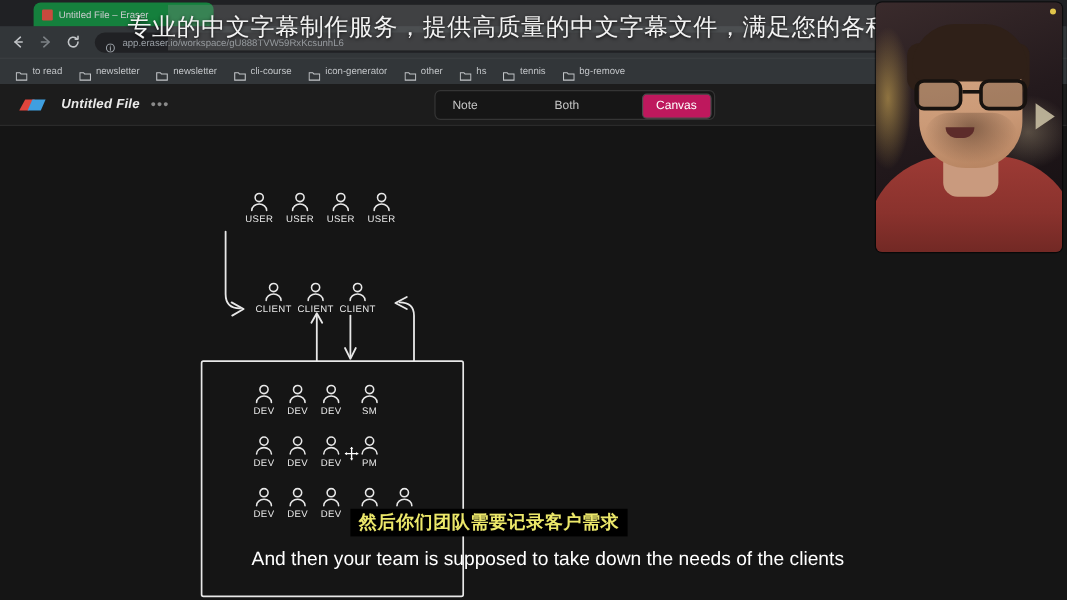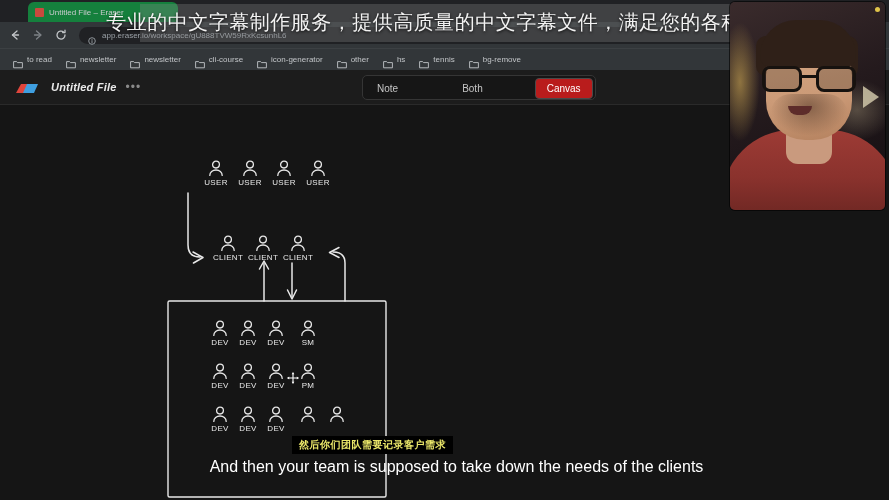--- a/index.html
+++ b/index.html
@@ -49,21 +49,21 @@
 
   .segmented {
     position:absolute; left:362px; top:75px;
     display:flex; background:#161616; border:1px solid #353535; border-radius:5px;
     padding:2px; height:25px; align-items:flex-start;gap:40px;
   }
   .seg {
     font-size:10px; color:#c6c6c6; padding:3px 11px; border-radius:4px;
     border:1px solid transparent; line-height:13px; cursor:pointer; white-space:nowrap;
   }
-  .seg.active { background:#b91c1c; border-color:#4a4a4a; color:#fff; }
+  .seg.active { background:#be185d; border-color:#4a4a4a; color:#fff; }
 
   .slack-btn {
     position:absolute; left:614px; top:77px; height:21px;
     border:1px solid #414141; border-radius:4px; background:#1c1c1c;
     display:flex; align-items:center; padding:0 9px;
     font-size:10px; color:#ddd; white-space:nowrap; cursor:pointer;
   }
 
   
   .toolbar-group {
@@ -89,22 +89,22 @@
   
   .canvas { position:absolute; left:0; top:105px; width:889px; height:395px; background:#151515; }
   .diagram { position:absolute; left:0; top:0; width:889px; height:395px; }
 
   .node { position:absolute; display:flex; flex-direction:column; align-items:center; width:40px; }
   .node .pic { width:18px; height:17px; }
   .node .lbl { font-size:8px; color:#e8e8e8; margin-top:1px; letter-spacing:.3px; white-space:nowrap; }
 
   
   .sub-cn {
-    position:absolute; left:292px; top:436px;
-    background:#000; color:#ece86a; font-size:10px; font-weight:bold;
+    position:absolute; left:292px; top:424px;
+    background:#000; color:#ece86a; font-size:15px; font-weight:bold;
     padding:2px 7px; white-space:nowrap; letter-spacing:.5px;
   }
   .sub-en {
     position:absolute; left:12px; top:458px; width:889px; text-align:center;
     color:#fff; font-size:16px; white-space:nowrap;
   }
 
   
   .banner {
     position:absolute; left:0; top:6px; width:889px; height:32px;

